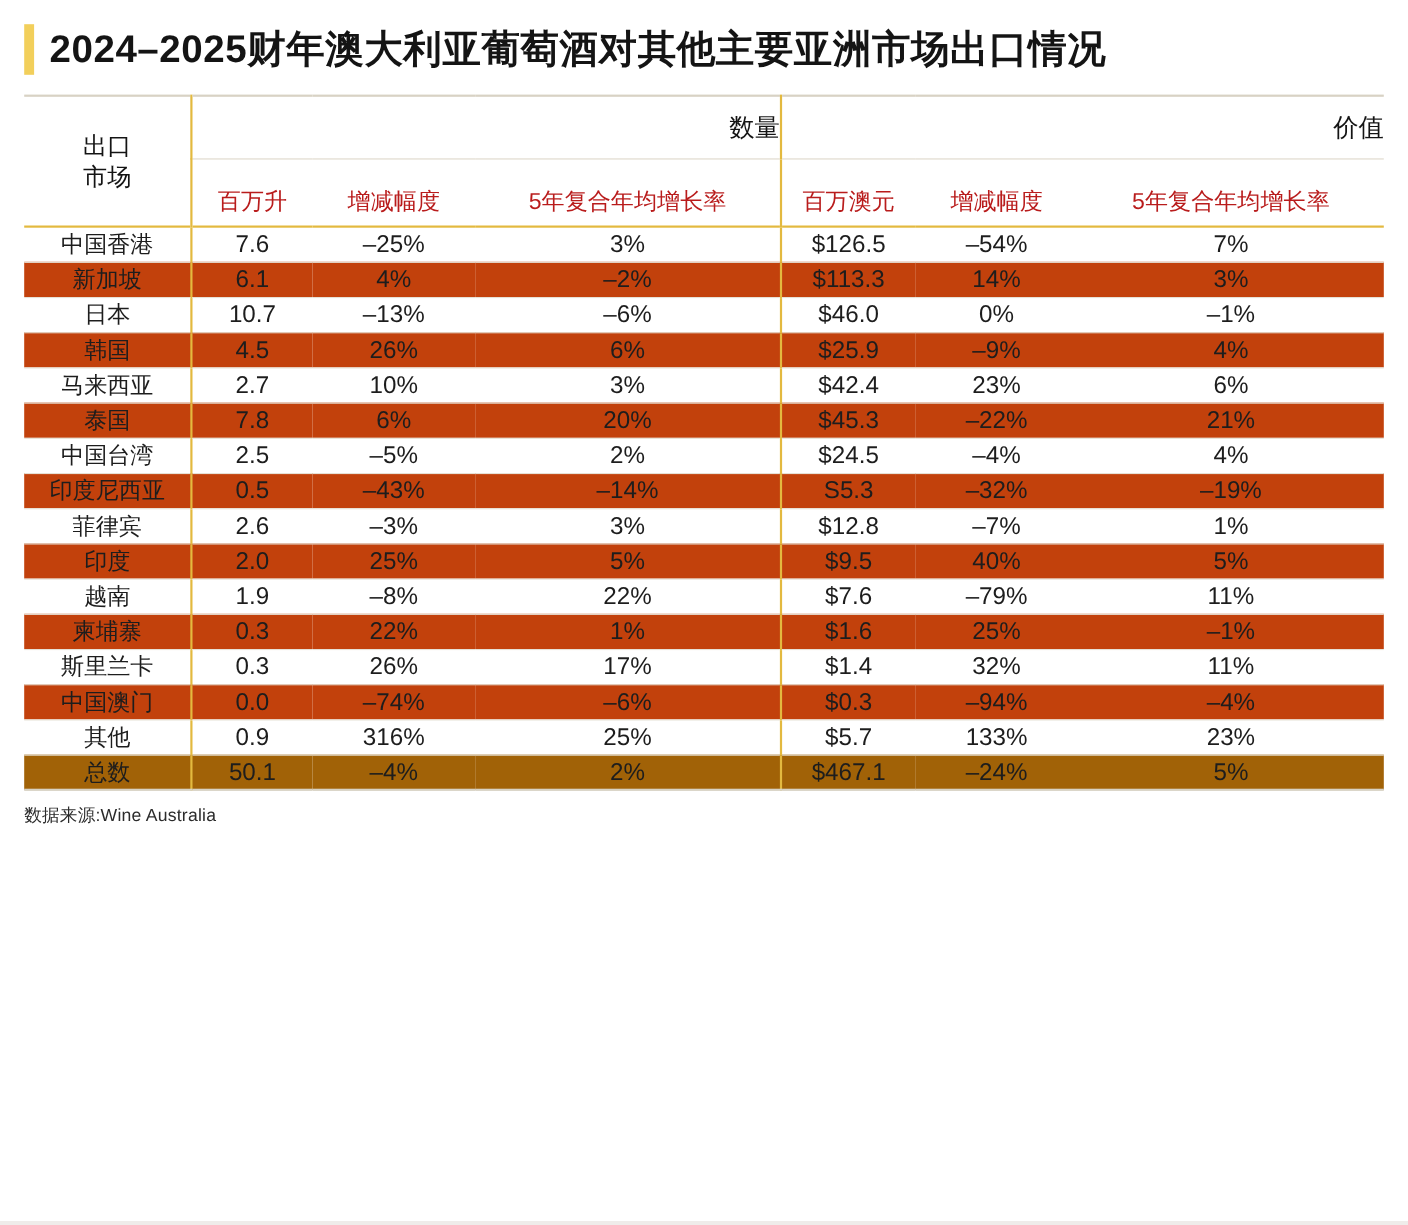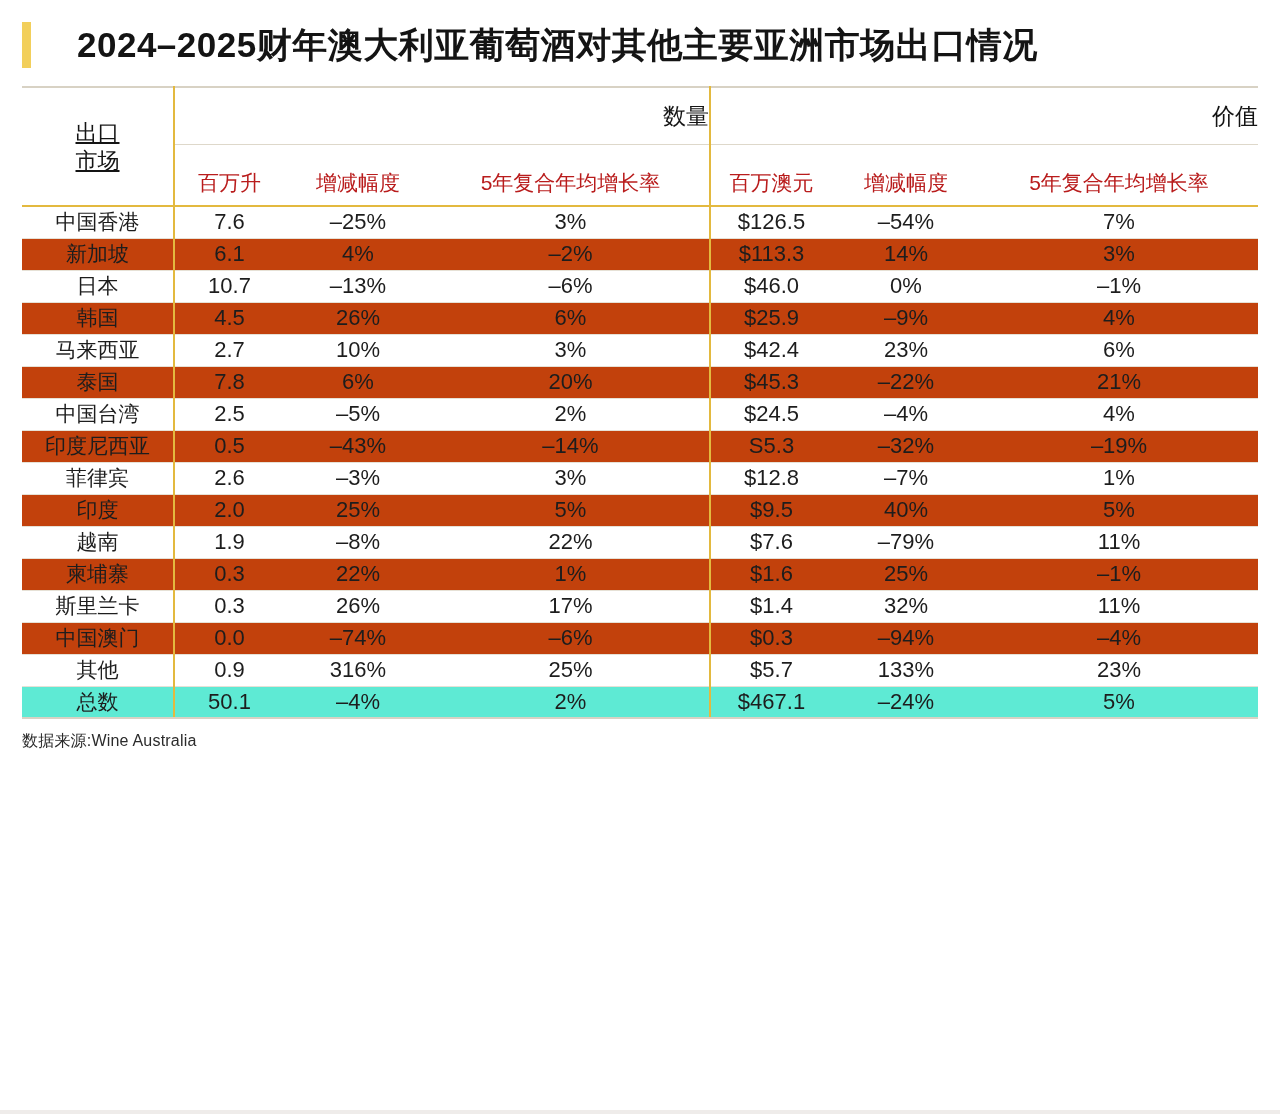--- a/index.html
+++ b/index.html
@@ -21,21 +21,20 @@
     box-sizing: border-box;
     padding: 14px 22px 0 22px;
     position: relative;
   }
   
   .title-row {
     display: flex;
     align-items: center;
     height: 62px;
     margin-bottom: 10px;
-    gap: 32px;
   }
   .title-bar {
     width: 9px;
     height: 46px;
     background: #f2cf5b;
     margin-right: 14px;
     flex: none;
   }
   .title-text {
     font-size: 35px;
@@ -81,21 +80,20 @@
   }
   .thead-wrap {
     border-top: 2px solid #d8d2c4;
     border-bottom: 2px solid #e3b93f;
   }
   th.market-head {
     font-size: 22px;
     font-weight: bold;
     line-height: 1.25;
     border-right: 2px solid #e3b93f;
-    text-decoration: underline;
   }
   th.grp-qty { border-right: 2px solid #e3b93f; }
   .hdr-top th.grp-qty, .hdr-top th.grp-val {
     border-bottom: 1px solid #ded8ca;
     text-align: right;
   }
   .hdr-sub th.sub-ml, .hdr-sub th.sub-chg, .hdr-sub th.sub-cagr,
   .hdr-sub th.sub-aud, .hdr-sub th.sub-vchg, .hdr-sub th.sub-vcagr {
     vertical-align: bottom;
     padding-bottom: 8px;
@@ -109,21 +107,21 @@
     border-bottom: 1px solid #e6e1d6;
   }
   tbody td.market {
     border-right: 2px solid #e3b93f;
     font-size: 21px;
   }
   tbody td.cagr {
     border-right: 2px solid #e3b93f;
   }
   tbody tr.alt td { background: #c2410c; }
-  tbody tr.total td { background: #5eead4; border-bottom: 2px solid #d8d2c4; margin-left: 48px; }
+  tbody tr.total td { background: #a16207; border-bottom: 2px solid #d8d2c4; margin-left: 48px; }
   tbody tr:last-child td { border-bottom: 2px solid #d8d2c4; }
 
   
   .source {
     margin-top: 12px;
     font-size: 16px;
     color: #2b2b2b;
     letter-spacing: 0.2px;
   }
   .bottom-rule {

